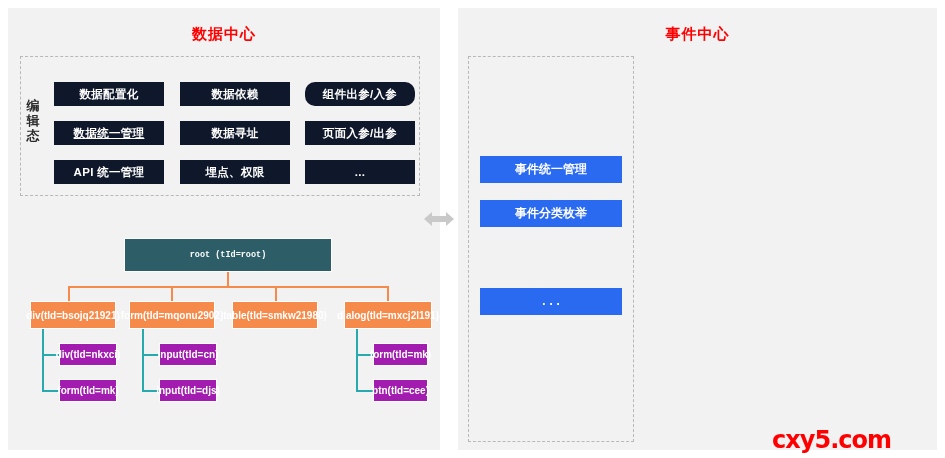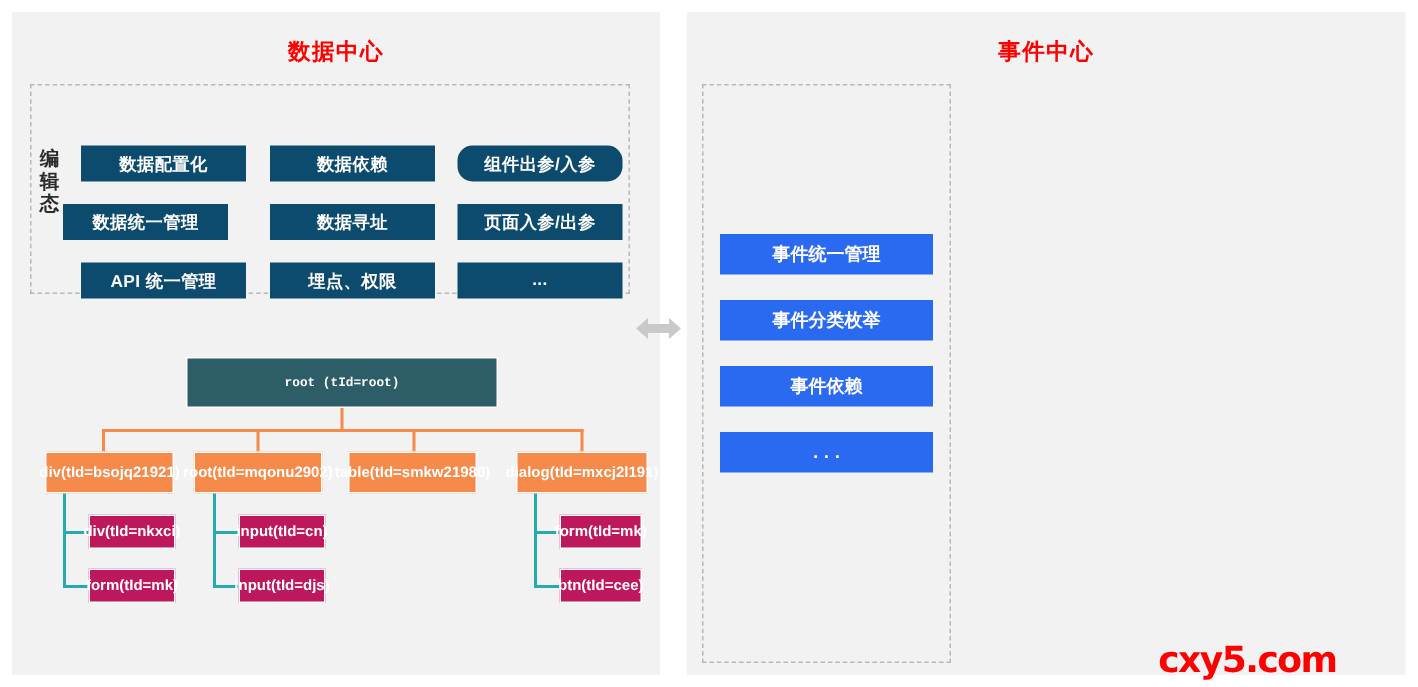--- a/index.html
+++ b/index.html
@@ -48,29 +48,28 @@
     font-weight:700;
     color:#2b2b2b;
     line-height:15px;
     text-align:center;
   }
   .vlabel span { display:block; }
 
   
   .chip {
     position:absolute;
-    background:#0c4a6e;
+    background:#0f172a;
     color:#ffffff;
     font-size:11.5px;
     font-weight:700;
     display:flex;
     align-items:center;
     justify-content:center;
     letter-spacing:0.3px;
-    margin-top:15px;
   }
   .grid-chip { width:110px; height:24px; }
 
   
   .evt-title {
     position:absolute;
     left:10px; top:75px; width:166px;
     text-align:center;
     font-size:14px; font-weight:700; color:#2b2b2b;
   }
@@ -87,21 +86,21 @@
   .tnode {
     position:absolute;
     display:flex; align-items:center; justify-content:center;
     color:#ffffff; font-weight:700;
     font-size:10px;
     text-align:center;
     border:1px solid #ffffff;
   }
   .troot  { background:#2d5d66; font-size:8.5px; }
   .torange{ background:#f58a4b; }
-  .tteal  { background:#be185d; }
+  .tteal  { background:#a21caf; }
   .tline  { position:absolute; background:#f58a4b; }
   .tline-teal { position:absolute; background:#28a9ae; }
 
   
   #mid-arrow { position:absolute; left:424px; top:208px; width:30px; height:22px; }
 
   
   #mindmap { position:absolute; left:458px; top:8px; width:479px; height:442px; }
 
   
@@ -128,21 +127,21 @@
     <div class="vlabel">
       <span>编</span>
       <span>辑</span>
       <span>态</span>
     </div>
 
     <div class="chip grid-chip" style="left:46px;  top:74px;">数据配置化</div>
     <div class="chip grid-chip" style="left:172px; top:74px;">数据依赖</div>
     <div class="chip grid-chip" style="left:297px; top:74px;border-radius:10px;">组件出参/入参</div>
 
-    <div class="chip grid-chip" style="left:34px;  top:113px;">数据统一管理</div>
+    <div class="chip grid-chip" style="left:46px;  top:113px;text-decoration:underline;">数据统一管理</div>
     <div class="chip grid-chip" style="left:172px; top:113px;">数据寻址</div>
     <div class="chip grid-chip" style="left:297px; top:113px;">页面入参/出参</div>
 
     <div class="chip grid-chip" style="left:46px;  top:152px;">API 统一管理</div>
     <div class="chip grid-chip" style="left:172px; top:152px;">埋点、权限</div>
     <div class="chip grid-chip" style="left:297px; top:152px;">...</div>
 
     <div id="tree">
 
       <div class="tnode troot" style="left:116px; top:2px; width:208px; height:34px;font-family:Liberation Mono, monospace;">root (tId=root)</div>
@@ -150,21 +149,21 @@
       <div class="tline" style="left:219px; top:36px; width:2px; height:14px;"></div>
 
       <div class="tline" style="left:60px;  top:50px; width:321px; height:2px;"></div>
 
       <div class="tline" style="left:60px;  top:50px; width:2px; height:15px;"></div>
       <div class="tline" style="left:163px; top:50px; width:2px; height:15px;"></div>
       <div class="tline" style="left:267px; top:50px; width:2px; height:15px;"></div>
       <div class="tline" style="left:379px; top:50px; width:2px; height:15px;"></div>
 
       <div class="tnode torange" style="left:22px;  top:65px; width:86px; height:28px;">div(tId=bsojq21921)</div>
-      <div class="tnode torange" style="left:121px; top:65px; width:86px; height:28px;">root(tId=mqonu2902)</div>
+      <div class="tnode torange" style="left:121px; top:65px; width:86px; height:28px;">form(tId=mqonu2902)</div>
       <div class="tnode torange" style="left:224px; top:65px; width:86px; height:28px;">table(tId=smkw21980)</div>
       <div class="tnode torange" style="left:336px; top:65px; width:88px; height:28px;">dialog(tId=mxcj2l191)</div>
 
       <div class="tline-teal" style="left:34px; top:93px; width:2px; height:63px;"></div>
       <div class="tline-teal" style="left:34px; top:118px; width:17px; height:2px;"></div>
       <div class="tline-teal" style="left:34px; top:154px; width:17px; height:2px;"></div>
       <div class="tnode tteal" style="left:51px; top:107px; width:58px; height:23px;">div(tId=nkxci)</div>
       <div class="tnode tteal" style="left:51px; top:143px; width:58px; height:23px;">form(tId=mk)</div>
 
       <div class="tline-teal" style="left:134px; top:93px; width:2px; height:63px;"></div>
@@ -187,21 +186,20 @@
     </svg>
   </div>
 
   <div class="panel" id="panel-event">
     <div class="panel-title">事件中心</div>
 
     <div class="dashed-box" id="event-edit-box"></div>
 
     <div class="evt-chip" style="top:148px;">事件统一管理</div>
     <div class="evt-chip" style="top:192px;">事件分类枚举</div>
-    <div class="evt-chip" style="top:236px;">事件依赖</div>
     <div class="evt-chip" style="top:280px;">...</div>
 
     <div id="mindmap">
 
       <svg width="479" height="442" style="position:absolute;left:0;top:0;">
         <g fill="none" stroke="#3a3a3a" stroke-width="1.2">
           <path d="M205,200 C196,170 196,135 212,112"></path>
           <path d="M215,209 C238,200 245,175 255,155"></path>
           <path d="M222,214 C252,212 280,190 300,162"></path>
           <path d="M224,220 C258,228 288,228 308,222"></path>

